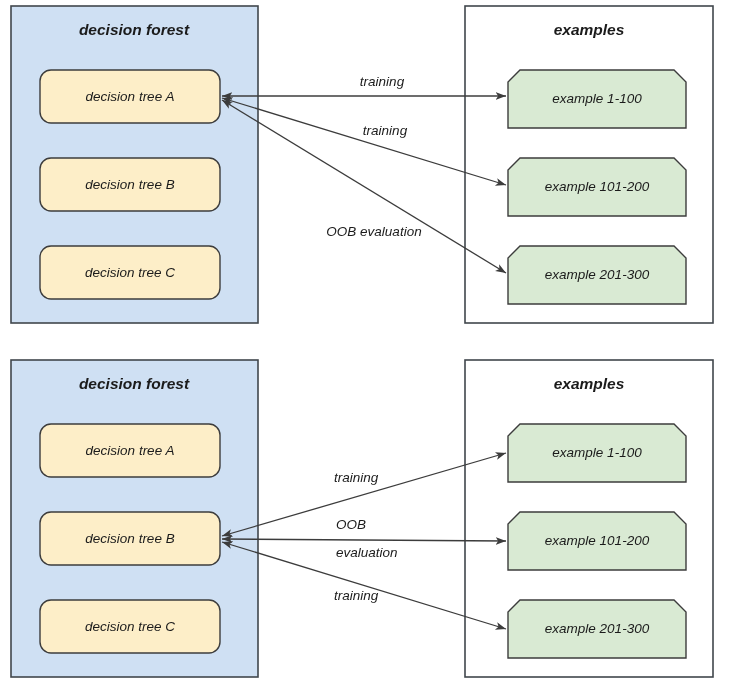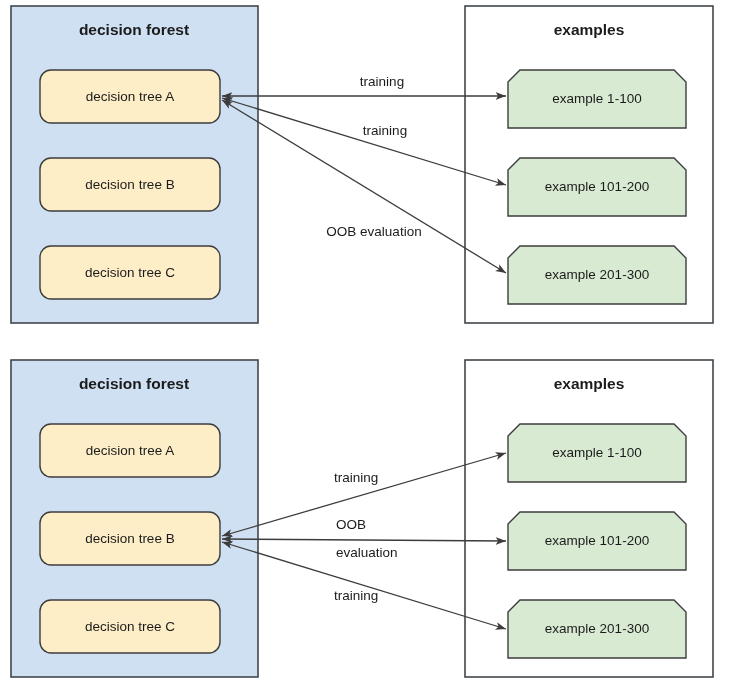--- a/index.html
+++ b/index.html
@@ -10,20 +10,21 @@
   body {
     width: 737px;
     height: 685px;
     font-family: "Liberation Sans", sans-serif;
     overflow: hidden;
   }
   #diagram-root {
     position: relative;
     width: 737px;
     height: 685px;
+    font-style: italic;
   }
   svg.panel-svg {
     position: absolute;
     left: 0;
     display: block;
   }
   .panel-top { top: 0; }
   .panel-bottom { top: 345px; }
 
   .forest-panel-rect {

